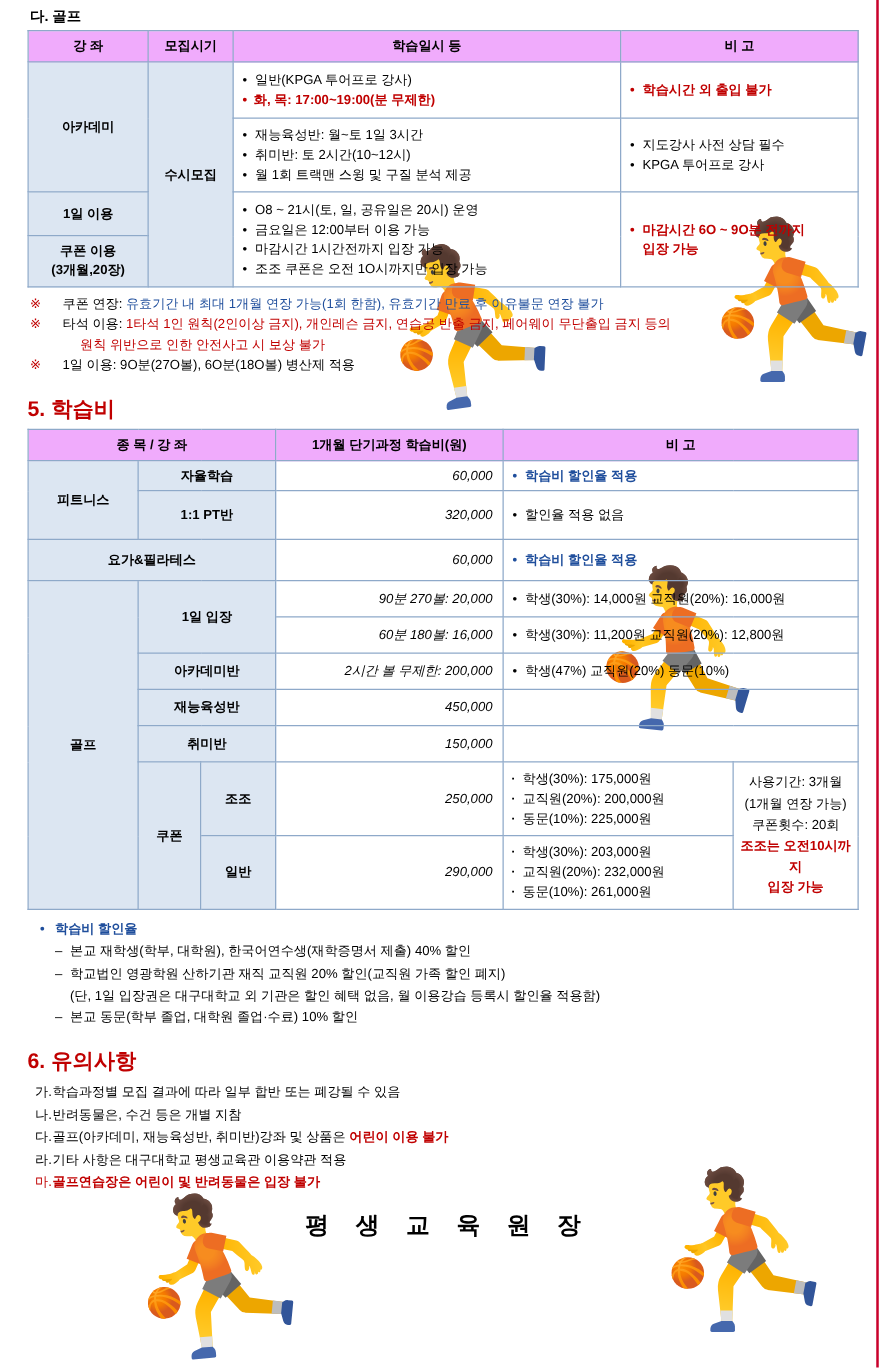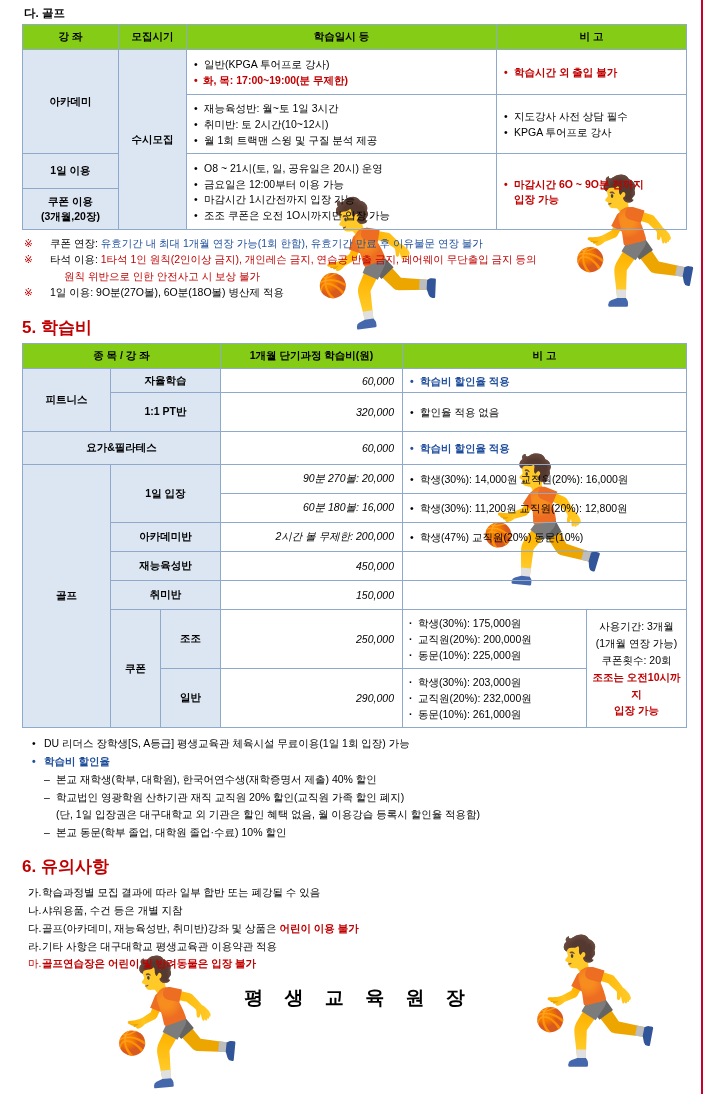--- a/index.html
+++ b/index.html
@@ -31,21 +31,21 @@
   .wm3{left:470px;top:460px;transform:rotate(6deg);}
   .wm4{left:100px;top:960px;transform:rotate(-5deg);}
   .wm5{left:520px;top:940px;}
   .content{position:relative;z-index:2;}
 
   .sec-title{font-size:17px;font-weight:bold;color:#c00000;margin:0 0 4px 0;}
   .sub-title{font-size:11.5px;font-weight:bold;color:#000;margin:0 0 3px 2px;}
 
   table{border-collapse:collapse;width:664px;table-layout:fixed;}
   th,td{border:1px solid #8ea9c9;font-size:10.5px;padding:3px 4px;vertical-align:middle;}
-  thead th{background:#84cc16;text-align:center;font-weight:bold;font-size:10.5px;padding:5px 2px;}
+  thead th{background:#f0abfc;text-align:center;font-weight:bold;font-size:10.5px;padding:5px 2px;}
   td.ctr{text-align:center;}
   td.lbl{background:#dce6f2;text-align:center;font-weight:bold;}
   td.num{text-align:right;padding-right:8px;font-style:italic;}
   ul.b{margin:0;padding:0 0 0 13px;list-style:none;}
   ul.b li{position:relative;margin:1.5px 0;line-height:1.35;}
   ul.b li:before{content:"\2022";position:absolute;left:-10px;top:0;}
   ul.d{margin:0;padding:0 0 0 11px;list-style:none;}
   ul.d li{position:relative;margin:1.5px 0;line-height:1.35;}
   ul.d li:before{content:"\00B7";position:absolute;left:-9px;top:0;font-weight:bold;}
   .red{color:#c00000;}
@@ -303,37 +303,36 @@
               <li>학생(30%):  203,000원</li>
               <li>교직원(20%):  232,000원</li>
               <li>동문(10%):  261,000원</li>
             </ul>
           </td>
         </tr>
       </tbody>
     </table>
 
     <div class="bullets">
-      <div class="li">DU 리더스 장학생[S, A등급] 평생교육관 체육시설 무료이용(1일 1회 입장) 가능</div>
       <div class="li blue bold">학습비 할인율</div>
       <div class="sub">본교 재학생(학부, 대학원), 한국어연수생(재학증명서 제출) 40% 할인</div>
       <div class="sub">학교법인 영광학원 산하기관 재직 교직원 20% 할인(교직원 가족 할인 폐지)</div>
       <div class="subplain">(단, 1일 입장권은 대구대학교 외 기관은 할인 혜택 없음, 월 이용강습 등록시 할인율 적용함)</div>
       <div class="sub">본교 동문(학부 졸업, 대학원 졸업·수료) 10% 할인</div>
     </div>
 
     <div class="sec-title" style="margin-top:14px">6. 유의사항</div>
     <div class="caution">
       <div class="ci">
         <span class="k">가.</span>
         <span>학습과정별 모집 결과에 따라 일부 합반 또는 폐강될 수 있음</span>
       </div>
       <div class="ci">
         <span class="k">나.</span>
-        <span>샤워용품, 수건 등은 개별 지참</span>
+        <span>반려동물은, 수건 등은 개별 지참</span>
       </div>
       <div class="ci">
         <span class="k">다.</span>
         <span>골프(아카데미, 재능육성반, 취미반)강좌 및 상품은 </span><span class="red bold">어린이 이용 불가</span>
       </div>
       <div class="ci">
         <span class="k">라.</span>
         <span>기타 사항은 대구대학교 평생교육관 이용약관 적용</span>
       </div>
       <div class="ci">

